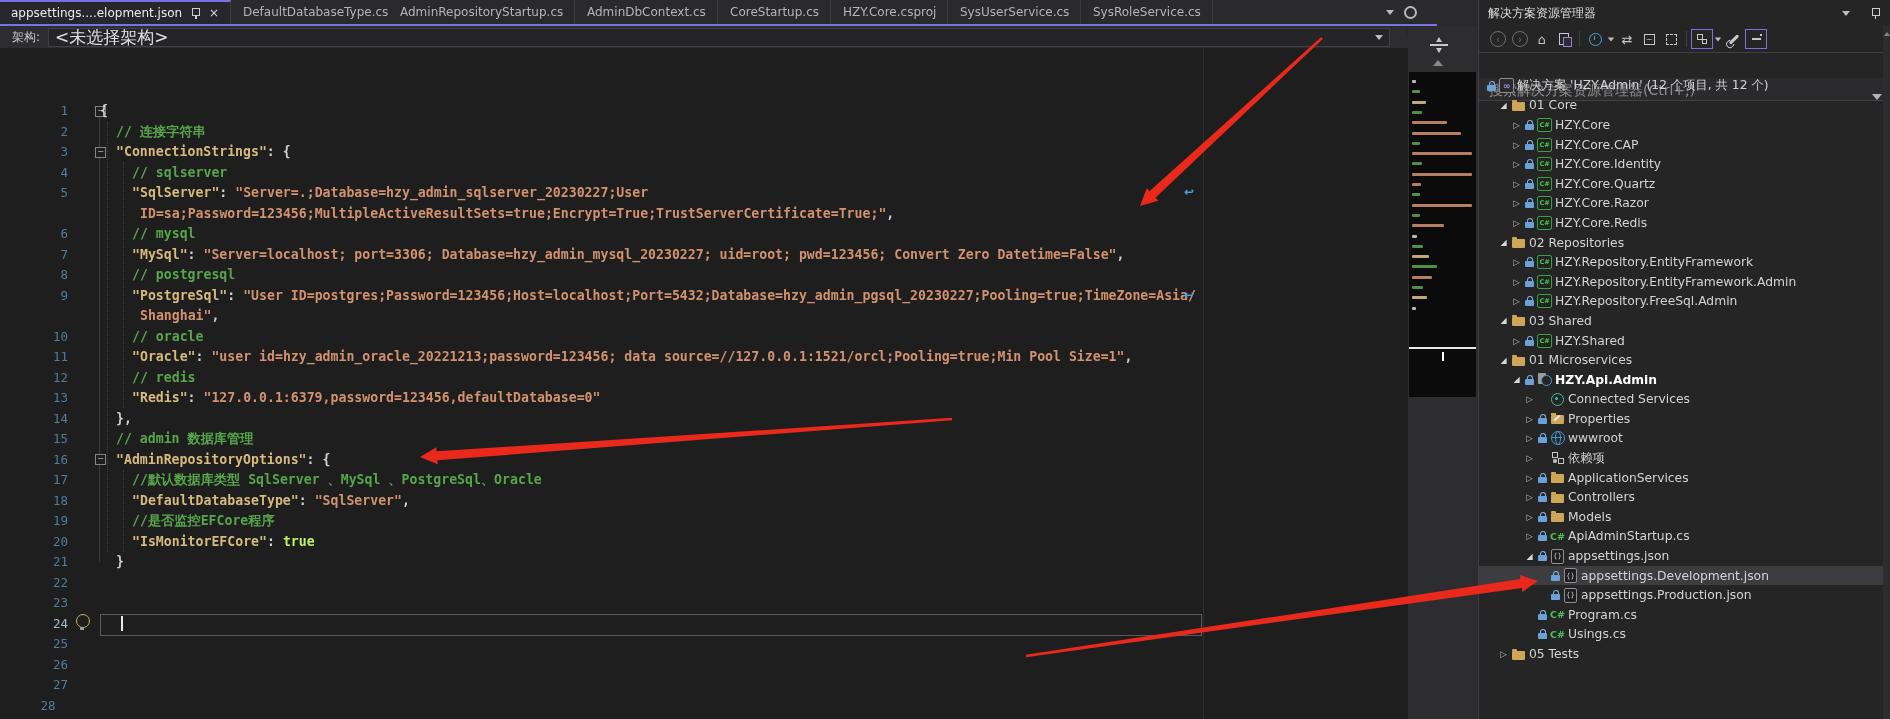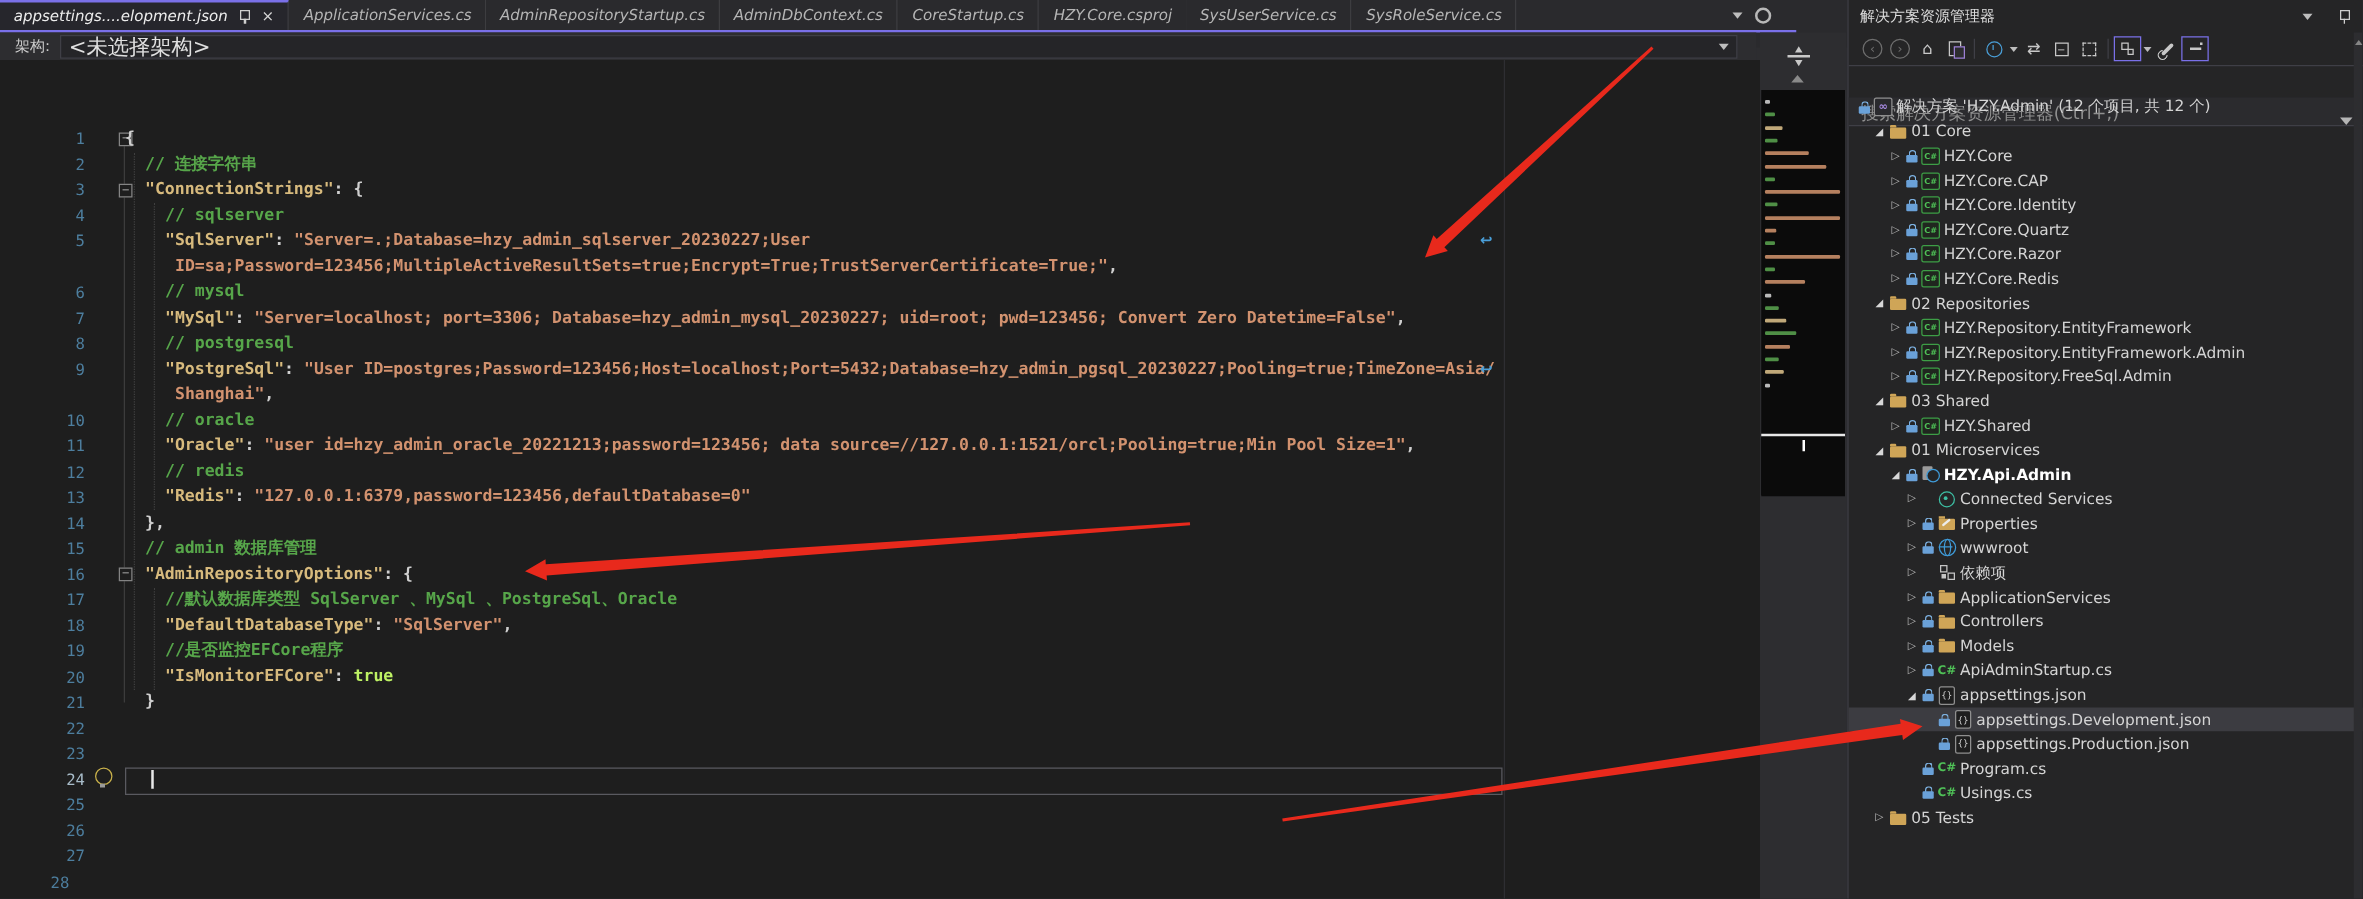--- a/index.html
+++ b/index.html
@@ -1,20 +1,20 @@
 <!DOCTYPE html>
 <html><head>
 <meta charset="utf-8">
 <style>
   html,body{margin:0;padding:0;background:#2d2d30;width:1890px;height:719px;overflow:hidden;
     font-family:"DejaVu Sans","Liberation Sans",sans-serif;}
   #stage{position:relative;width:1890px;height:719px;background:#2d2d30;}
 
   
-  #tabbar{position:absolute;left:0;top:0;width:1478px;height:38px;background:#2a2a2d;font-style:italic;}
+  #tabbar{position:absolute;left:0;top:0;width:1478px;height:38px;background:#2a2a2d;}
   #tabbar .purple{position:absolute;left:0;top:24px;width:1437px;height:2px;background:#7a70e8;}
   .tab{position:absolute;top:0;height:24px;display:flex;align-items:center;padding:0 11px;
     background:#2a2a2d;border-right:1px solid #3d3d40;color:#b5b5b5;font-size:12px;white-space:nowrap;cursor:default;}
   .tab.active{background:#26262c;color:#ededed;border-top:2px solid #7a70e8;height:22px;}
   .tab .close{margin-left:9px;color:#d8d8d8;font-size:12px;line-height:12px;}
   .pinicon{position:relative;width:9px;height:11px;margin-left:9px;display:inline-block;}
   .pinicon::before{content:"";position:absolute;left:1px;top:0;width:6px;height:6px;border:1.4px solid #cfcfcf;}
   .pinicon::after{content:"";position:absolute;left:4px;top:7px;width:1.4px;height:4px;background:#cfcfcf;}
   #tab-right-icons{position:absolute;top:6px;left:1386px;display:flex;gap:10px;align-items:center;}
   .chev{width:0;height:0;border-left:4px solid transparent;border-right:4px solid transparent;border-top:5px solid #bdbdbd;}
@@ -145,21 +145,21 @@
 <div id="stage">
 
   <div id="tabbar">
     <div id="tabs-host">
         <div class="tab active" style="left: 0px;">
           <span class="tab-label">appsettings....elopment.json</span>
           <span class="pinicon"></span>
           <span class="close">×</span>
         </div>
         <div class="tab" style="left: 232px;">
-          <span class="tab-label">ApplicationServices.cs</span>
+          <span class="tab-label">DefaultDatabaseType.cs</span>
         </div>
         <div class="tab" style="left: 389px;">
           <span class="tab-label">AdminRepositoryStartup.cs</span>
         </div>
         <div class="tab" style="left: 576px;">
           <span class="tab-label">AdminDbContext.cs</span>
         </div>
         <div class="tab" style="left: 719px;">
           <span class="tab-label">CoreStartup.cs</span>
         </div>

